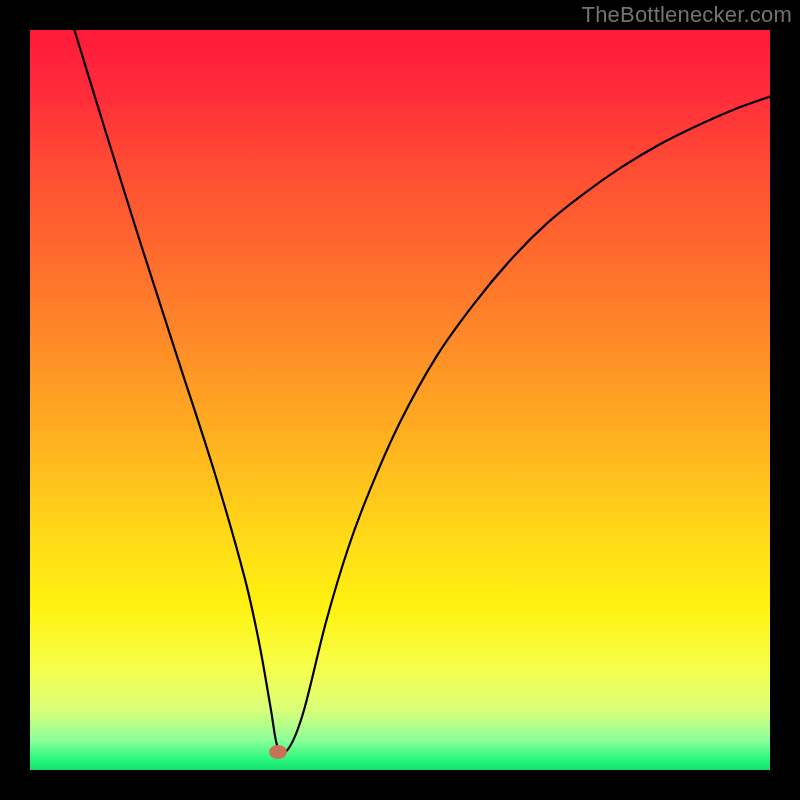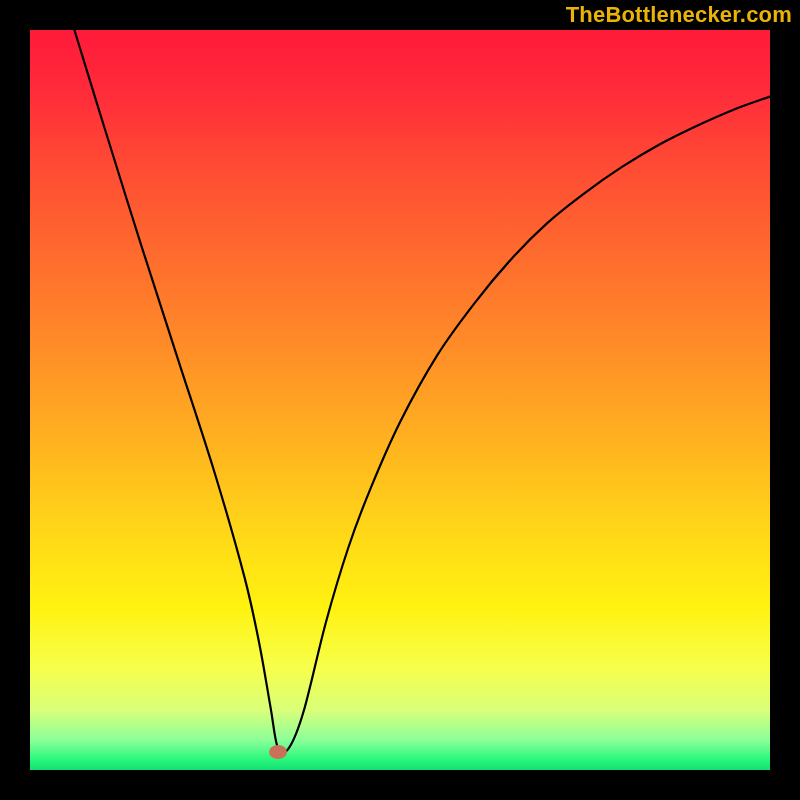--- a/index.html
+++ b/index.html
@@ -52,22 +52,22 @@
     height: 14px;
     border-radius: 50% / 50%;
     background: #ca7158;
     transform: translate(-50%, -50%);
   }
   .watermark {
     position: absolute;
     top: 2px;
     right: 8px;
     font-size: 22px;
-    font-weight: 700;
-    color: #eab308;
+    font-weight: 400;
+    color: #737373;
     letter-spacing: 0.2px;
   }
 </style>
 </head>
 <body>
 
 <div class="outer">
 
   <div class="watermark">TheBottlenecker.com</div>
 

